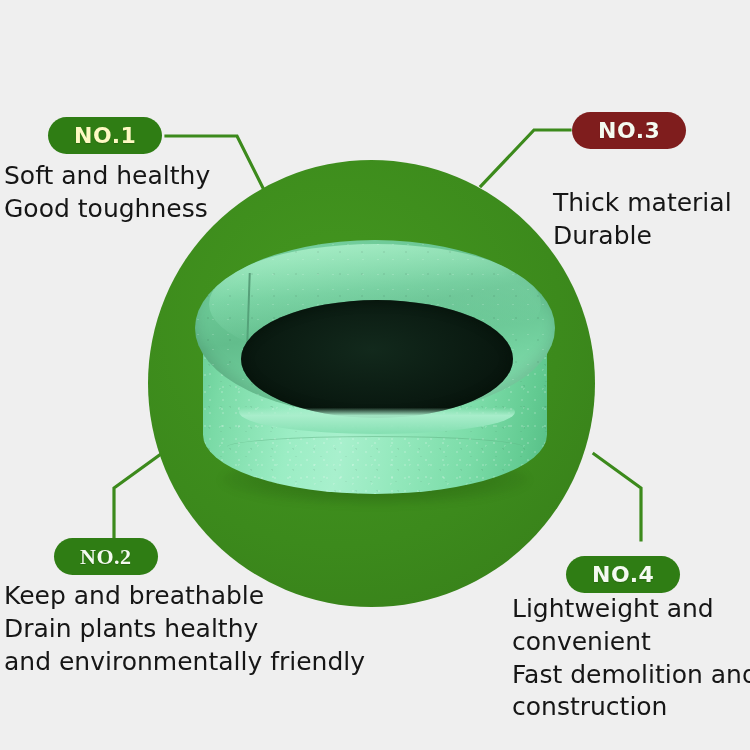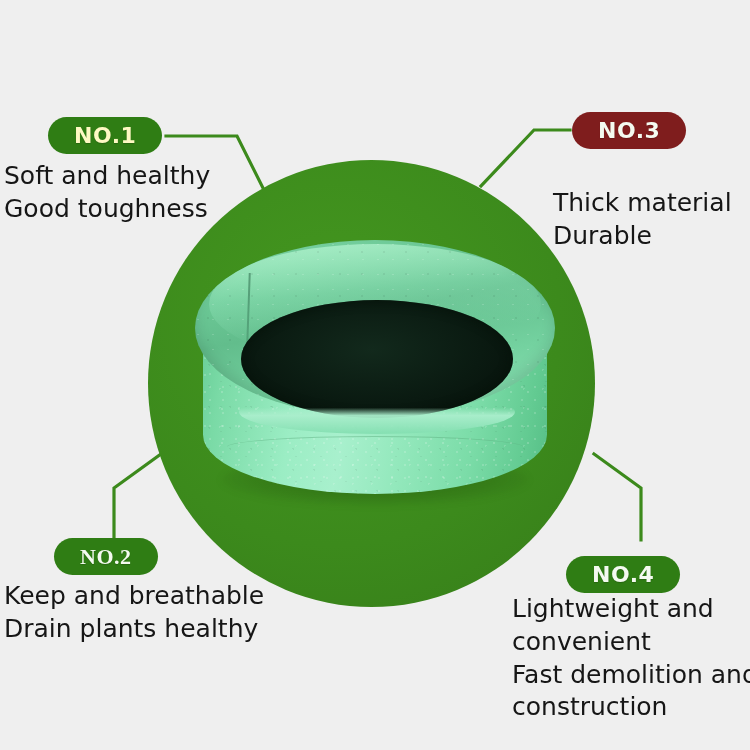--- a/index.html
+++ b/index.html
@@ -230,20 +230,21 @@
   <div class="pill" id="pill-3" style="background: #7f1d1d; color: rgb(244, 250, 240);">NO.3</div>
   <div class="feat-text" id="text-3" style="color: rgb(22, 22, 22);">
     <span class="ln">Thick material</span>
     <span class="ln">Durable</span>
   </div>
 
   <div class="pill" id="pill-2" style="background: rgb(47, 125, 20); color: rgb(244, 250, 240); font-family: Liberation Serif, serif;">NO.2</div>
   <div class="feat-text" id="text-2" style="color: rgb(22, 22, 22);">
     <span class="ln">Keep and breathable</span>
     <span class="ln">Drain plants healthy</span>
+    <span class="ln">and environmentally friendly</span>
   </div>
 
   <div class="pill" id="pill-4" style="background: rgb(47, 125, 20); color: rgb(244, 250, 240);">NO.4</div>
   <div class="feat-text" id="text-4" style="color: rgb(22, 22, 22);">
     <span class="ln">Lightweight and</span>
     <span class="ln">convenient</span>
     <span class="ln">Fast demolition and</span>
     <span class="ln">construction</span>
   </div>
 

